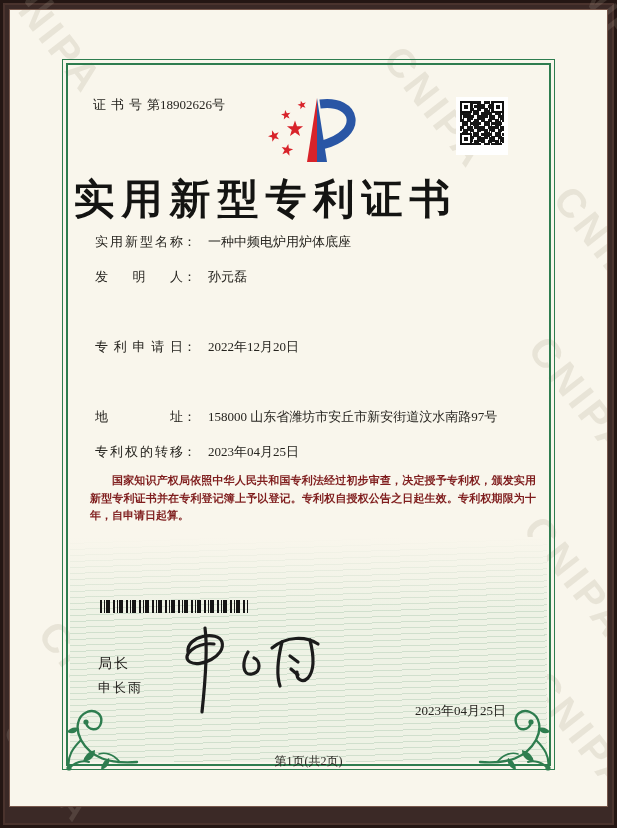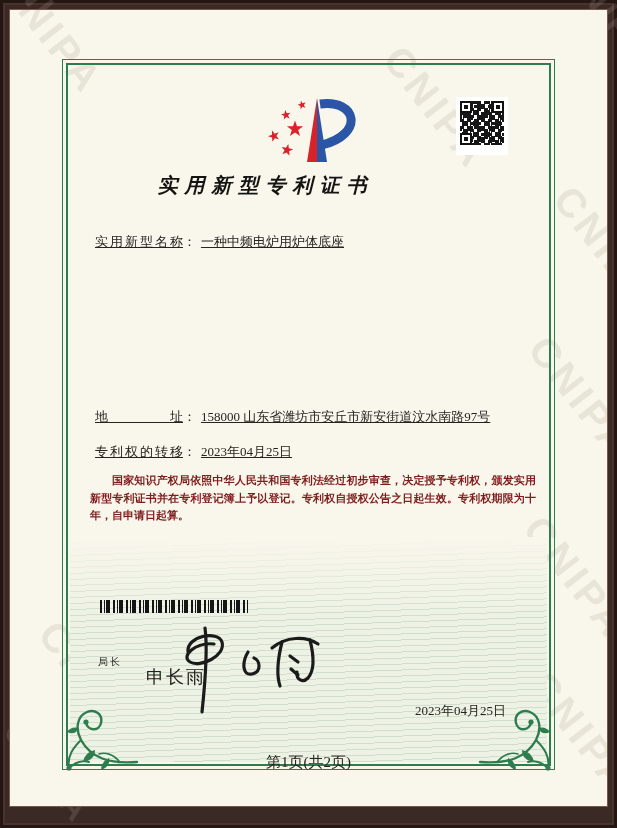--- a/index.html
+++ b/index.html
@@ -65,59 +65,59 @@
       repeating-conic-gradient(#161616 0% 25%, rgba(0,0,0,0) 0% 50%) 0 0/7px 7px,
       repeating-conic-gradient(#161616 0% 25%, rgba(0,0,0,0) 0% 50%) 2px 3px/11px 11px,
       #fff;
   }
   .qr-finder { position:absolute; width:12px; height:12px; border:2px solid #111; background:#fff; }
   .qr-finder::after { content:""; position:absolute; inset:2px; background:#111; }
   .qr-finder.tl{left:0;top:0} .qr-finder.tr{right:0;top:0} .qr-finder.bl{left:0;bottom:0}
 
   .title {
     position:absolute; left:56px; width:399px; top:162px;
-    text-align:center; font-size:20px; font-weight:bold;
-    letter-spacing:7px; color:#141412; white-space:nowrap;font-style:italic;
+    text-align:center; font-size:41px; font-weight:bold;
+    letter-spacing:7px; color:#141412; white-space:nowrap;
   }
 
   .row {
     position:absolute; left:85px; right:25px; height:19px;
     font-size:13px; color:#26241f; white-space:nowrap;
   }
   .f-label {
     display:inline-block; width:88px; vertical-align:top;
-    text-align:justify; text-align-last:justify;text-decoration:underline;
-  }
-  .f-val { margin-left:5px;text-decoration:underline; }
+    text-align:justify; text-align-last:justify;
+  }
+  .f-val { margin-left:12px; }
   .pair2 { position:absolute; left:193px; top:0; }
 
   .paras {
     position:absolute; left:80px; top:462px; width:446px;
     font-size:11px; font-weight:bold; line-height:1.6;
     color:#7f1d1d; text-align:justify;
   }
   .paras p { text-indent:2em; }
 
   .barcode {
     position:absolute; left:90px; top:590px; width:148px; height:13px;
     background:repeating-linear-gradient(90deg,
       #151515 0 2px, rgba(0,0,0,0) 2px 4px,
       #151515 4px 5px, rgba(0,0,0,0) 5px 6px,
       #151515 6px 10px, rgba(0,0,0,0) 10px 13px);
   }
 
-  .signer-title { position:absolute; left:88px; top:645px; font-size:10px; color:#22201c; letter-spacing:2px; }
-  .signer-name  { position:absolute; left:88px; top:655px; font-size:18px; color:#22201c; letter-spacing:2px;margin-left:48px; }
+  .signer-title { position:absolute; left:88px; top:645px; font-size:14px; color:#22201c; letter-spacing:2px; }
+  .signer-name  { position:absolute; left:88px; top:669px; font-size:13px; color:#22201c; letter-spacing:2px; }
   .signature    { position:absolute; left:150px; top:612px; }
 
   .issue-date { position:absolute; left:405px; top:692px; font-size:13px; color:#26241f; }
 
   .page-indicator {
     position:absolute; left:56px; width:485px; top:743px;
-    text-align:center; font-size:15px; color:#26241f;
+    text-align:center; font-size:12px; color:#26241f;
   }
 
   .footer-tab {
     position:absolute; left:218px; top:766px; width:158px; height:30px;
     background:#fffdf6; box-shadow:0 2px 5px rgba(50,30,20,0.35);
     display:flex; align-items:center; justify-content:center;
     font-size:12.5px; font-weight:bold; letter-spacing:2px; color:#3b342c;margin-top:44px;
   }
 </style>
 </head>
@@ -165,20 +165,23 @@
         <g fill="#2e7d4f">
           <circle cx="53" cy="24" r="2.6"></circle>
           <circle cx="70" cy="70" r="2.6"></circle>
           <path d="M44,52 q10,2 12,12 q-12,-2 -12,-12Z"></path>
           <path d="M30,60 q8,4 8,12 q-10,-4 -8,-12Z"></path>
           <path d="M60,30 q8,-2 12,4 q-8,4 -12,-4Z"></path>
         </g>
       </svg>
     </div>
 
+    <div class="cert-no">
+      <span class="pre">证书号</span><span>第18902626号</span>
+    </div>
 
     <svg class="logo" width="95" height="68" viewBox="0 0 95 68">
       <g fill="#d8232a">
         <path transform="translate(37,7) scale(0.45) rotate(-15)" d="M0,-10 L2.35,-3.24 L9.51,-3.09 L3.8,1.24 L5.88,8.09 L0,4 L-5.88,8.09 L-3.8,1.24 L-9.51,-3.09 L-2.35,-3.24 Z"></path>
         <path transform="translate(21,17) scale(0.5) rotate(-10)" d="M0,-10 L2.35,-3.24 L9.51,-3.09 L3.8,1.24 L5.88,8.09 L0,4 L-5.88,8.09 L-3.8,1.24 L-9.51,-3.09 L-2.35,-3.24 Z"></path>
         <path transform="translate(30,31) scale(0.85)" d="M0,-10 L2.35,-3.24 L9.51,-3.09 L3.8,1.24 L5.88,8.09 L0,4 L-5.88,8.09 L-3.8,1.24 L-9.51,-3.09 L-2.35,-3.24 Z"></path>
         <path transform="translate(9,38) scale(0.6) rotate(-20)" d="M0,-10 L2.35,-3.24 L9.51,-3.09 L3.8,1.24 L5.88,8.09 L0,4 L-5.88,8.09 L-3.8,1.24 L-9.51,-3.09 L-2.35,-3.24 Z"></path>
         <path transform="translate(22,52) scale(0.62) rotate(12)" d="M0,-10 L2.35,-3.24 L9.51,-3.09 L3.8,1.24 L5.88,8.09 L0,4 L-5.88,8.09 L-3.8,1.24 L-9.51,-3.09 L-2.35,-3.24 Z"></path>
         <polygon points="52,0 42,64 52,64"></polygon>
       </g>
@@ -192,20 +195,26 @@
         <div class="qr-finder tr"></div>
         <div class="qr-finder bl"></div>
       </div>
     </div>
 
     <div class="title">实用新型专利证书</div>
 
     <div class="row" style="top:223px">
       <span class="f-label">实用新型名称</span><span>：</span><span class="f-val">一种中频电炉用炉体底座</span>
     </div>
+    <div class="row" style="top:258px">
+      <span class="f-label">发明人</span><span>：</span><span class="f-val">孙元磊</span>
+    </div>
+    <div class="row" style="top:328px">
+      <span class="f-label">专利申请日</span><span>：</span><span class="f-val">2022年12月20日</span>
+    </div>
     <div class="row" style="top:398px">
       <span class="f-label">地址</span><span>：</span><span class="f-val">158000 山东省潍坊市安丘市新安街道汶水南路97号</span>
     </div>
     <div class="row" style="top:433px">
       <span class="f-label">专利权的转移</span><span>：</span><span class="f-val">2023年04月25日</span>
     </div>
 
     <div class="paras">
       <p>国家知识产权局依照中华人民共和国专利法经过初步审查，决定授予专利权，颁发实用新型专利证书并在专利登记簿上予以登记。专利权自授权公告之日起生效。专利权期限为十年，自申请日起算。</p>
     </div>

